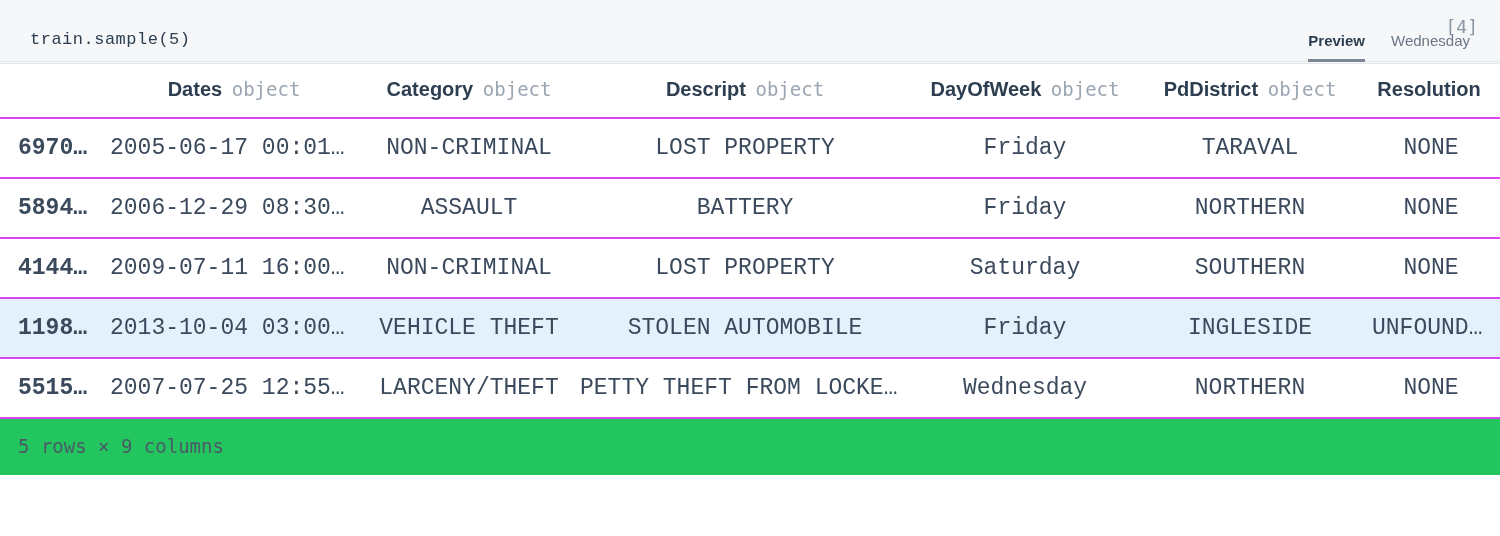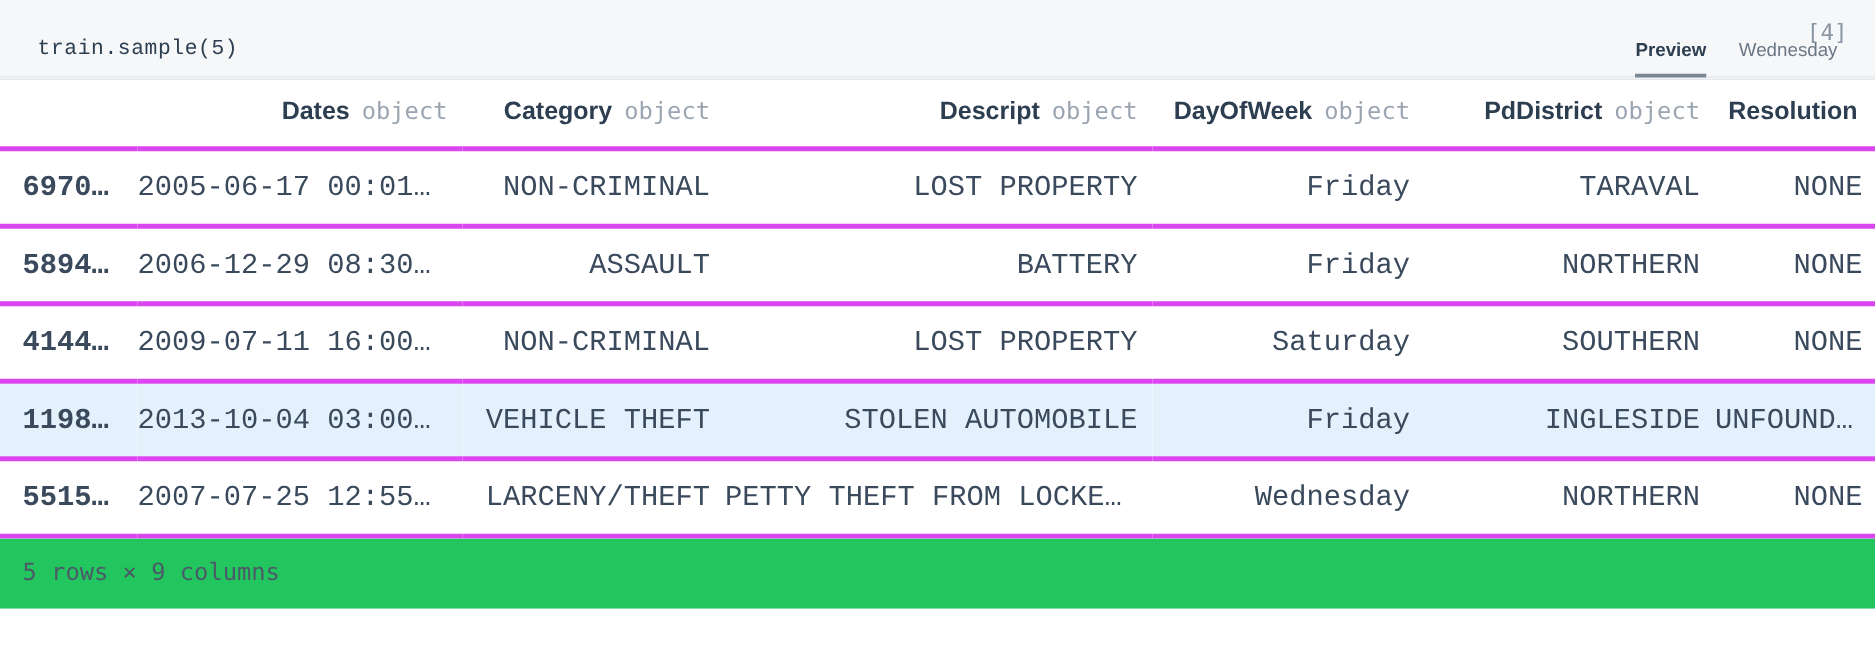--- a/index.html
+++ b/index.html
@@ -53,23 +53,23 @@
   }
   .table-wrap {
     overflow-x: hidden;
   }
   table {
     border-collapse: collapse;
     width: 100%;
     table-layout: fixed;
   }
   th, td {
-    text-align: right;
+    text-align: center;
     padding: 16px 12px 16px 0;
-    border-bottom: 4px solid #d946ef;
+    border-bottom: 2px solid #d946ef;
     white-space: nowrap;
     overflow: hidden;
     text-overflow: ellipsis;
   }
   th {
     font-size: 20px;
     color: #2c3e50;
     font-weight: 700;
   }
   th .dtype {

